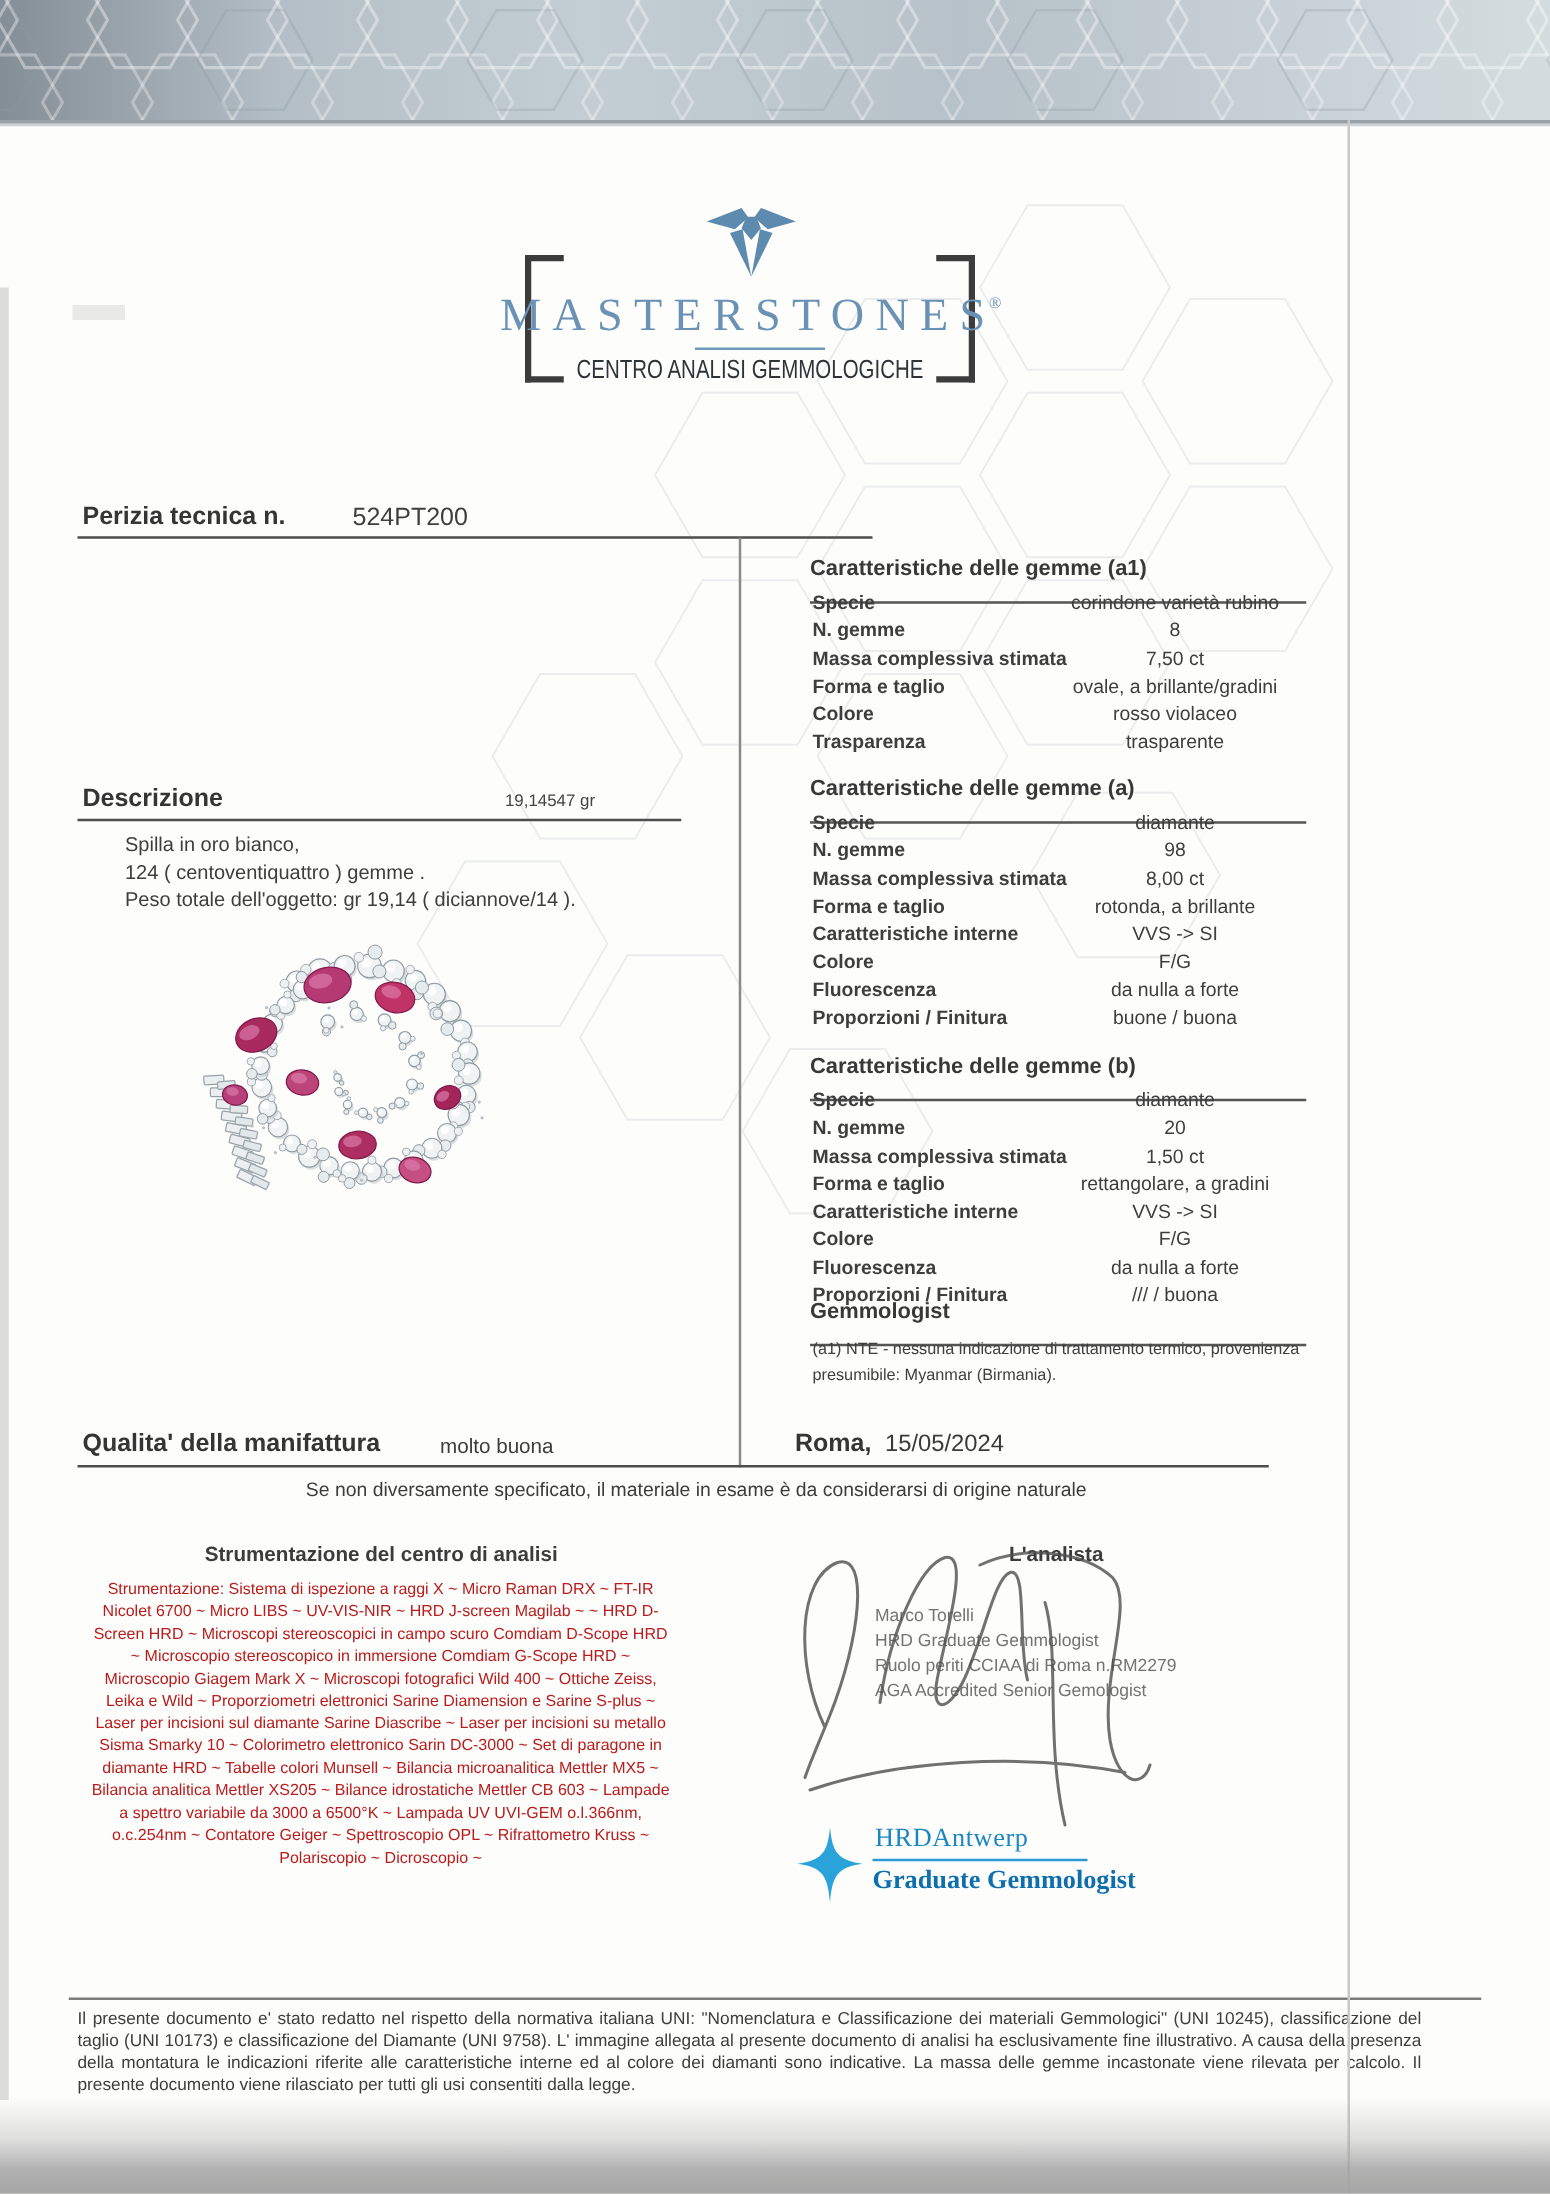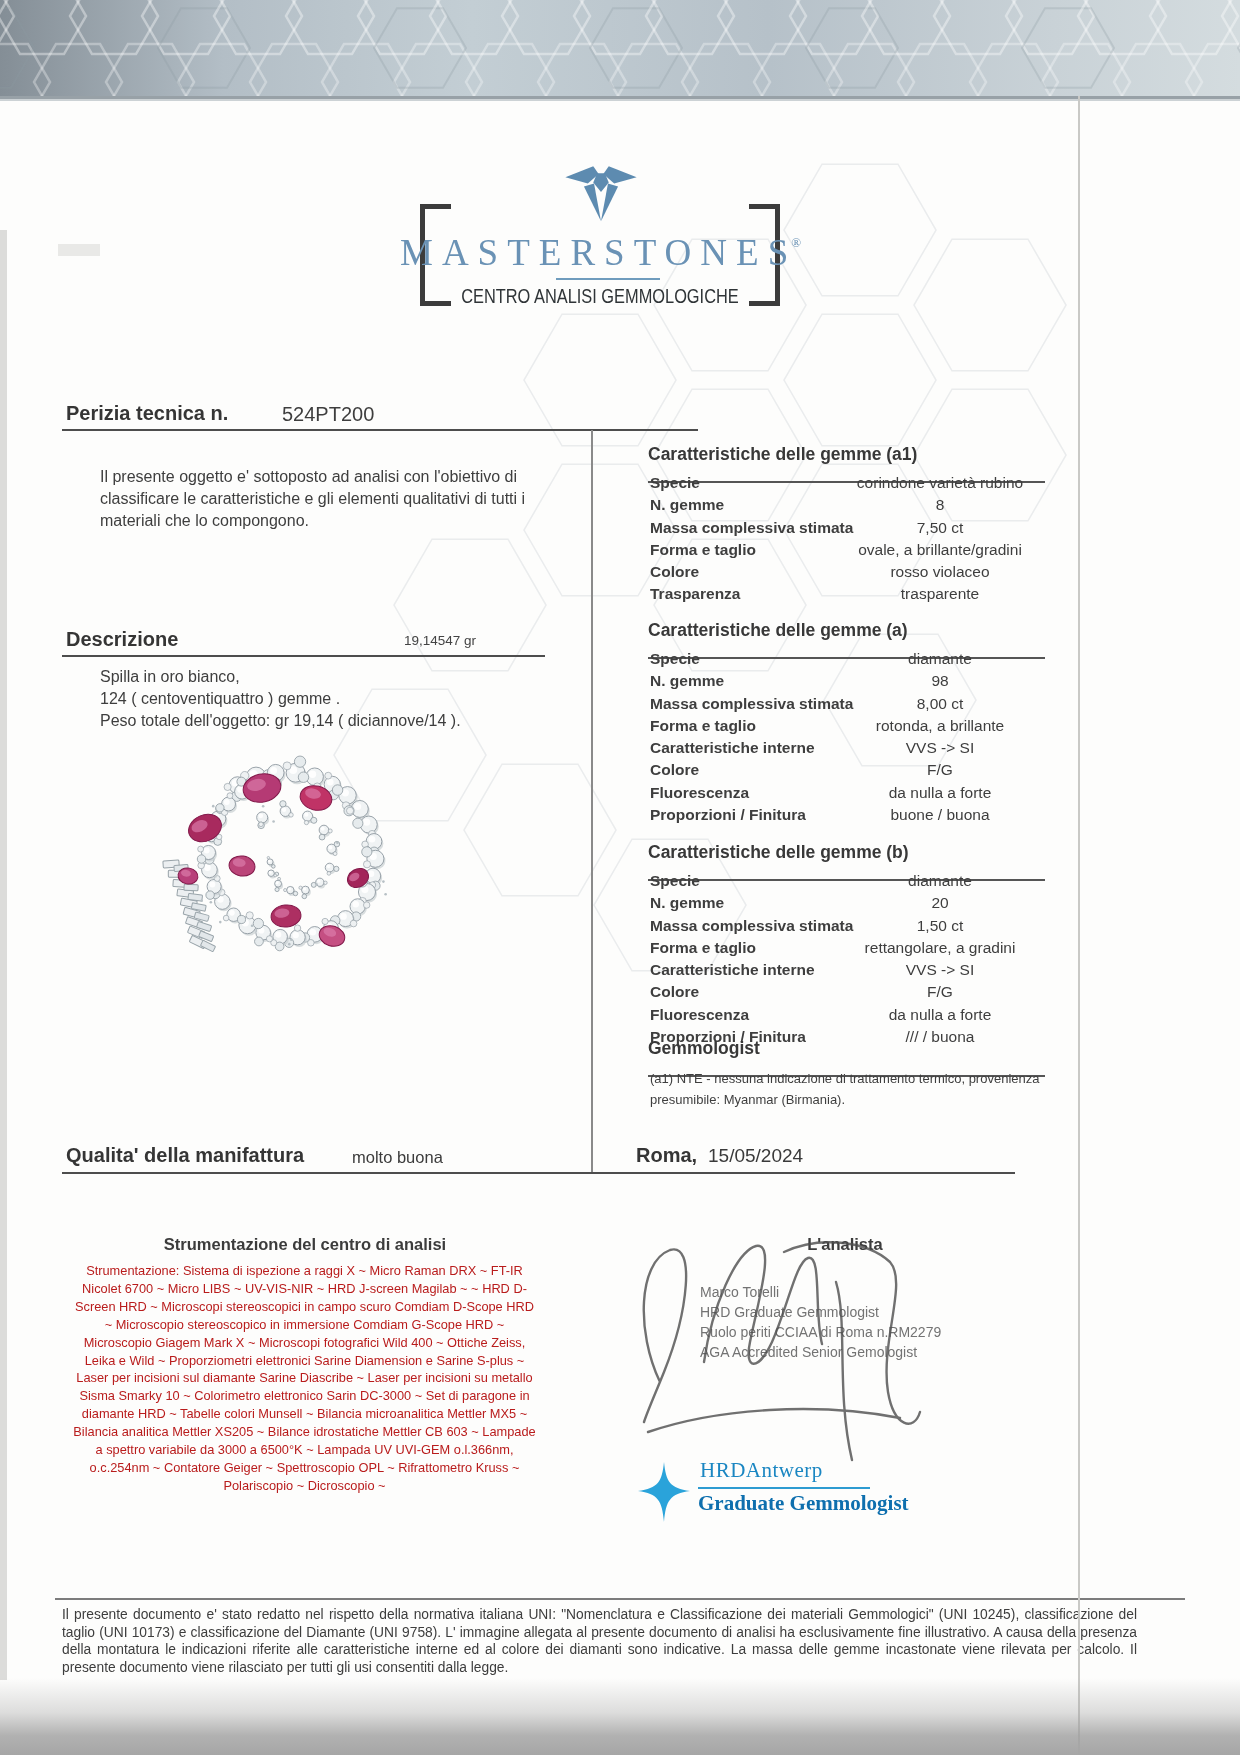--- a/index.html
+++ b/index.html
@@ -139,21 +139,20 @@
   <div class="bracket r"></div>
   <div class="brand"><span>MASTERSTONES</span><sup>®</sup></div>
   <div class="brand-rule"></div>
   <div class="brand-sub"><span>CENTRO ANALISI GEMMOLOGICHE</span></div>
 
   <div class="abs h-big" style="left:66px;top:402px">Perizia tecnica  n.</div>
   <div class="abs" style="left:282px;top:403px;font-size:20px;color:#3e3e3e;z-index:1">524PT200</div>
   <div class="abs rule" style="left:62px;top:429px;width:636px;height:2px"></div>
   <div class="divider"></div>
 
-  <div class="abs bodytext" style="left:100px;top:466px;width:440px">Il presente oggetto e' sottoposto ad analisi con l'obiettivo di classificare le caratteristiche e gli elementi qualitativi di tutti i materiali che lo compongono.</div>
 
   <div class="sechead" style="top:444px">Caratteristiche delle gemme (a1)</div>
   <div class="specs" style="top:474px">
     <div class="specrow"><span class="lbl">Specie</span><span class="val">corindone varietà rubino</span></div>
     <div class="specrow"><span class="lbl">N. gemme</span><span class="val">8</span></div>
     <div class="specrow"><span class="lbl">Massa complessiva stimata</span><span class="val">7,50 ct</span></div>
     <div class="specrow"><span class="lbl">Forma e taglio</span><span class="val">ovale, a brillante/gradini</span></div>
     <div class="specrow"><span class="lbl">Colore</span><span class="val">rosso violaceo</span></div>
     <div class="specrow"><span class="lbl">Trasparenza</span><span class="val">trasparente</span></div>
   </div>
@@ -454,20 +453,21 @@
       <ellipse cx="38" cy="128" rx="10" ry="8" transform="rotate(10 38 128)" fill="#b8407a" stroke="#82194a" stroke-width="1"></ellipse>
       <ellipse cx="35.5" cy="125.6" rx="5" ry="3.36" transform="rotate(10 38 128)" fill="#dd7fae" opacity="0.65"></ellipse>
     </svg>
 
   <div class="abs h-big" style="left:66px;top:1144px">Qualita' della manifattura</div>
   <div class="abs" style="left:352px;top:1148px;font-size:16.5px;z-index:1">molto buona</div>
   <div class="abs h-big" style="left:636px;top:1144px">Roma,</div>
   <div class="abs" style="left:708px;top:1145px;font-size:19px;color:#3a3a3a;z-index:1">15/05/2024</div>
   <div class="abs rule" style="left:62px;top:1172px;width:953px;height:2px"></div>
 
+  <div class="abs center" style="left:62px;top:1184px;width:990px;font-size:15.5px;color:#3c3c3c;z-index:1">Se non diversamente specificato, il materiale in esame è da considerarsi di origine naturale</div>
 
   <div class="abs center" style="left:90px;top:1235px;width:430px;font-weight:bold;font-size:16.5px;z-index:1">Strumentazione del centro di analisi</div>
   <div class="abs instr" style="left:72px;top:1262px;width:465px;z-index:1">Strumentazione: Sistema di ispezione a raggi X ~ Micro Raman DRX ~ FT-IR Nicolet 6700 ~ Micro LIBS ~ UV-VIS-NIR ~ HRD J-screen Magilab ~  ~ HRD D-Screen HRD ~ Microscopi stereoscopici in campo scuro Comdiam D-Scope HRD ~ Microscopio stereoscopico in immersione Comdiam G-Scope HRD ~ Microscopio Giagem Mark X ~ Microscopi fotografici Wild 400 ~ Ottiche Zeiss, Leika e Wild ~ Proporziometri elettronici Sarine Diamension e Sarine S-plus ~ Laser per incisioni sul diamante Sarine Diascribe ~ Laser per incisioni su metallo Sisma Smarky 10 ~ Colorimetro elettronico Sarin DC-3000 ~ Set di paragone in diamante HRD ~ Tabelle colori Munsell ~ Bilancia microanalitica Mettler MX5 ~ Bilancia analitica Mettler XS205 ~ Bilance idrostatiche Mettler CB 603 ~ Lampade a spettro variabile da 3000 a 6500°K ~ Lampada UV UVI-GEM o.l.366nm, o.c.254nm  ~  Contatore Geiger ~ Spettroscopio OPL ~ Rifrattometro Kruss ~ Polariscopio ~ Dicroscopio ~</div>
 
   <div class="abs center" style="left:760px;top:1235px;width:170px;font-weight:bold;font-size:16.5px;z-index:1">L'analista</div>
   <div class="abs analyst-lines" style="left:700px;top:1282px;width:290px;z-index:1">
     <div>Marco Torelli</div>
     <div>HRD Graduate Gemmologist</div>
     <div>Ruolo periti CCIAA di Roma n.RM2279</div>
     <div>AGA Accredited Senior Gemologist</div>

